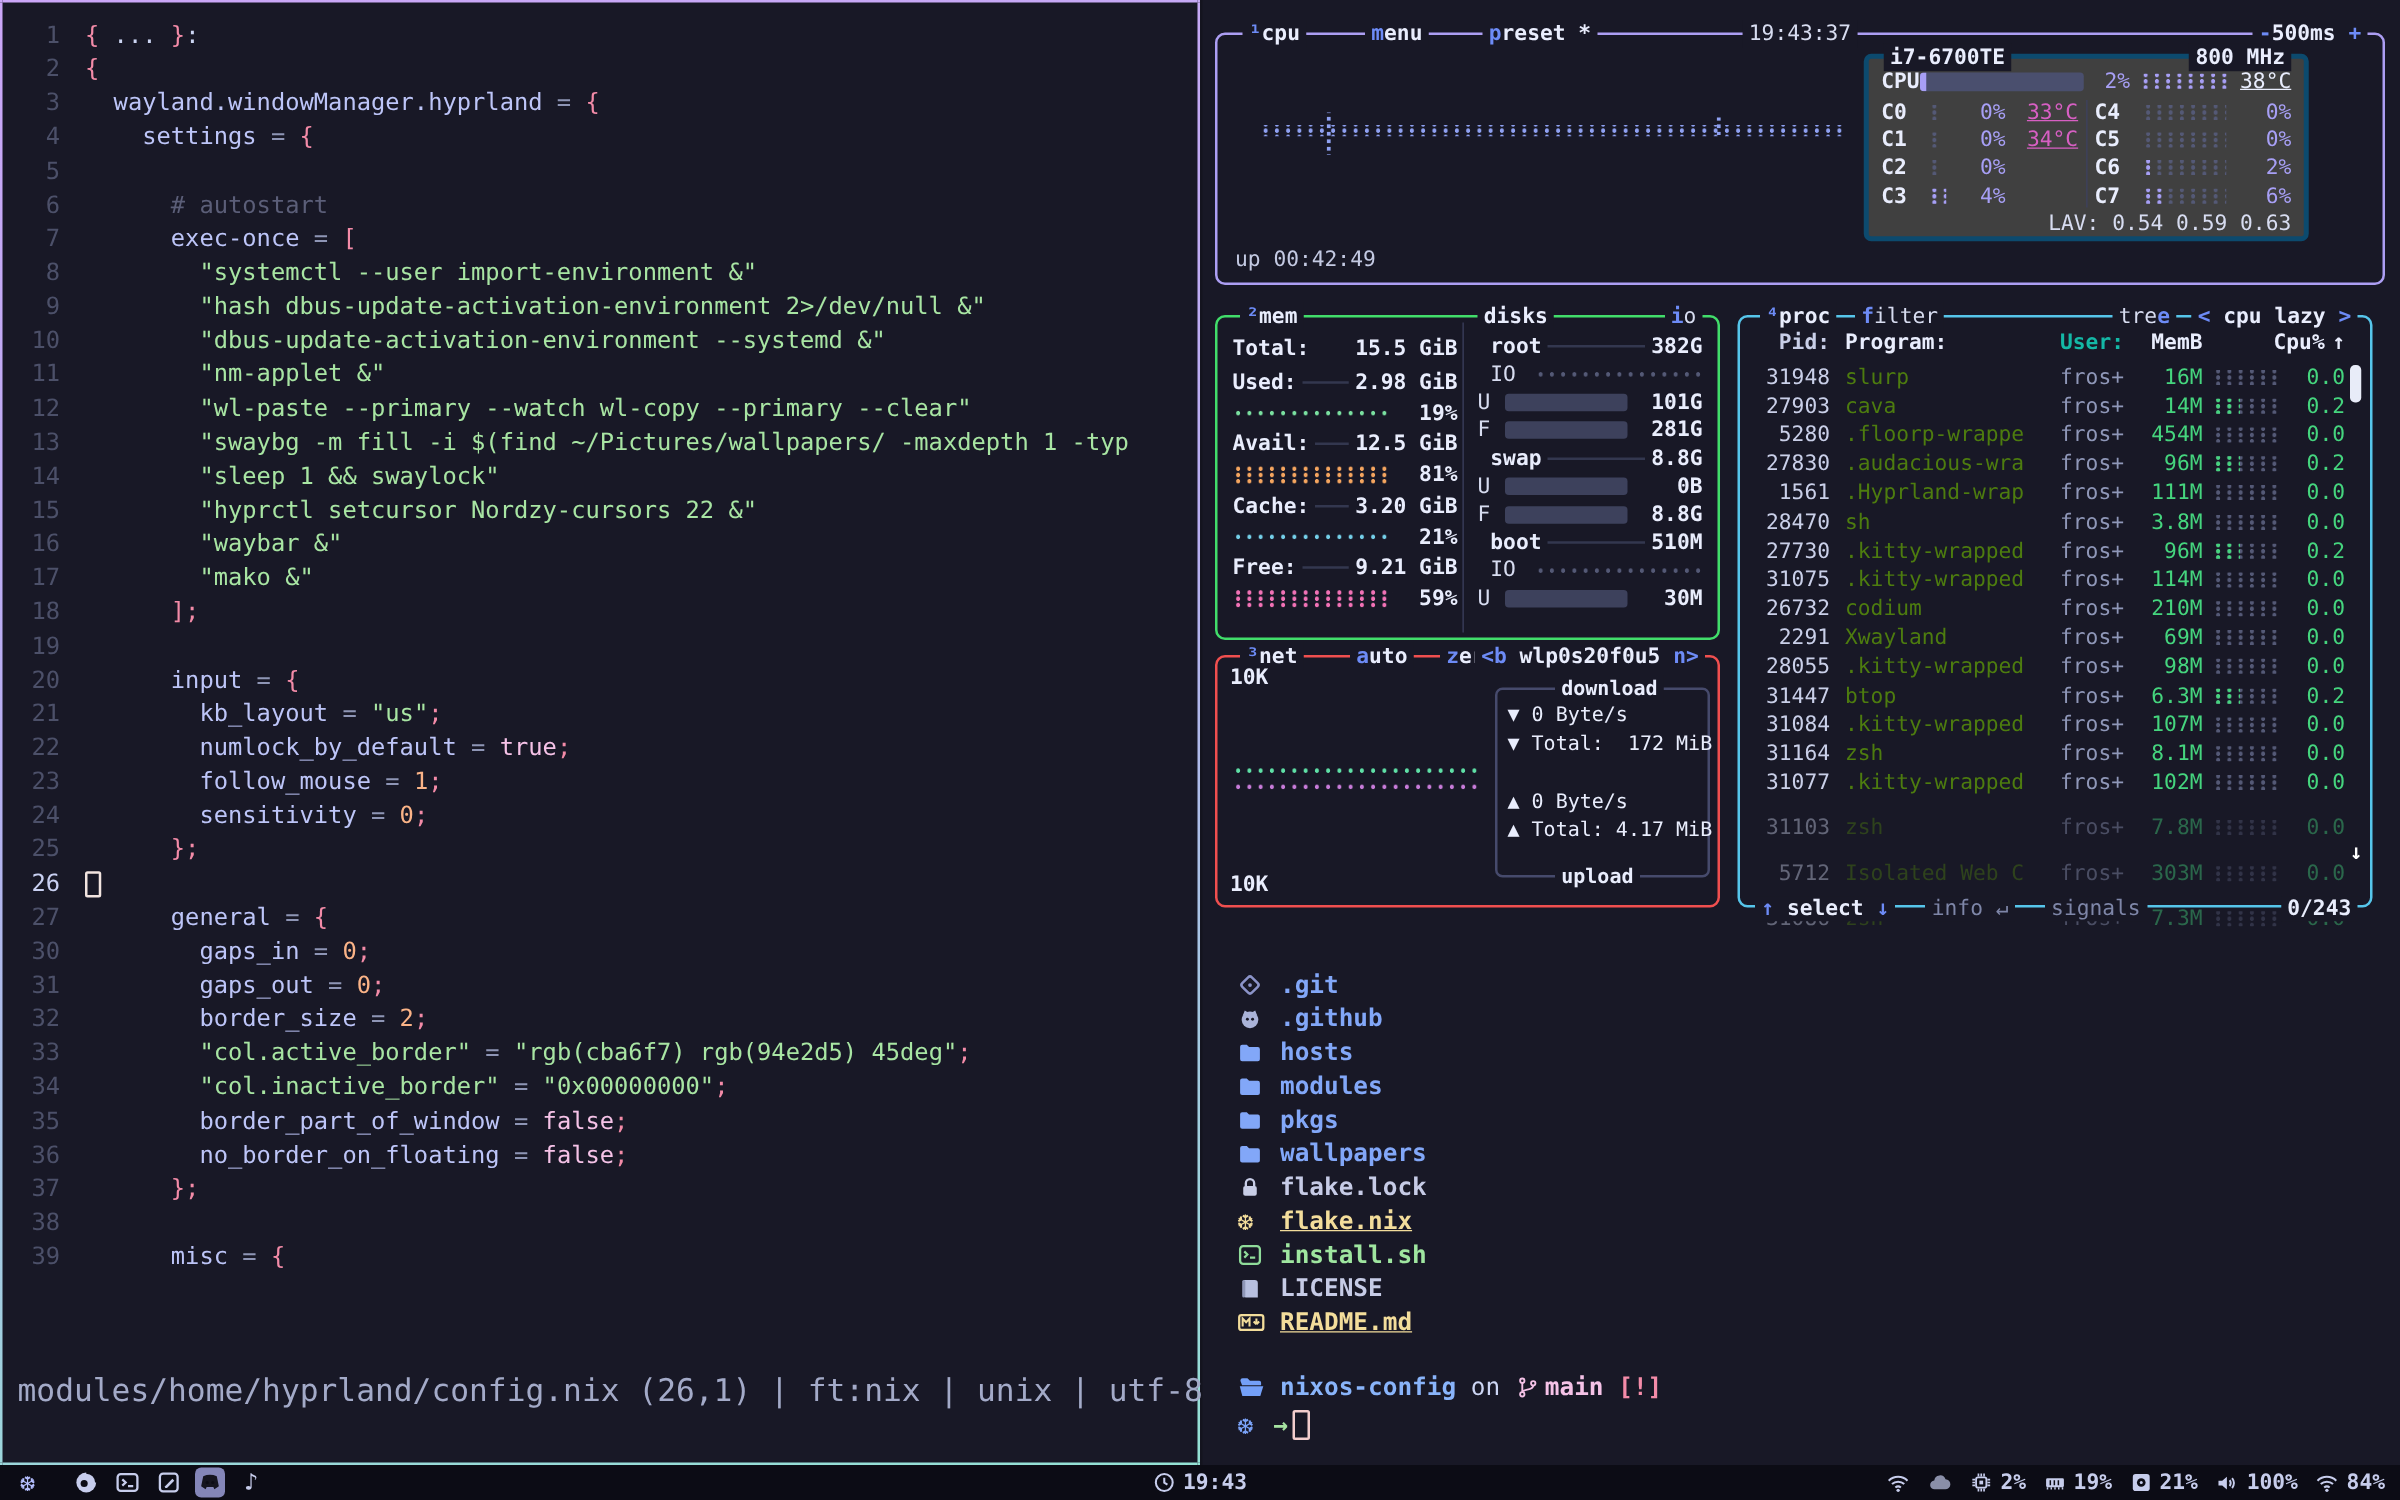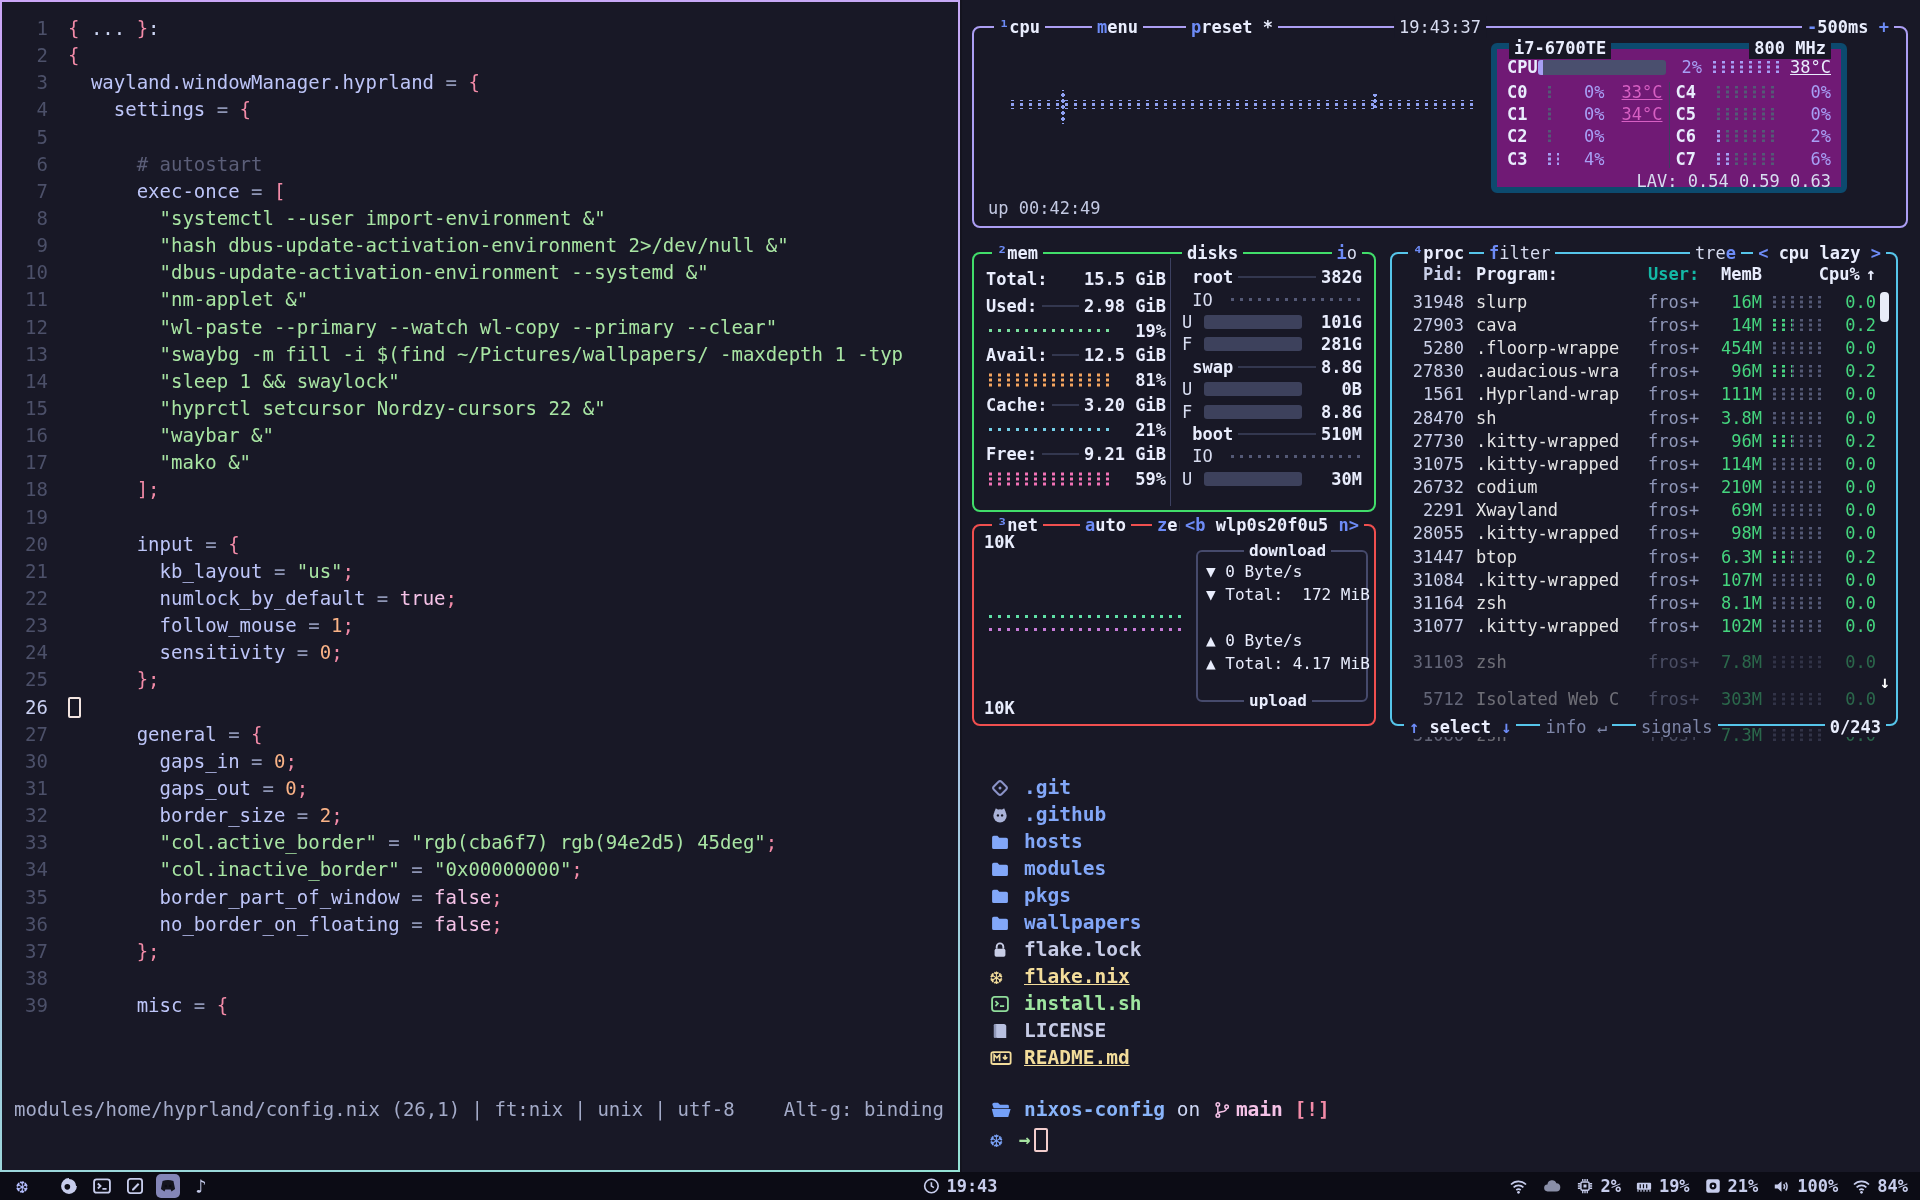--- a/index.html
+++ b/index.html
@@ -13,39 +13,39 @@
     border:2px solid;border-image:linear-gradient(170deg,#cba6f7 0%,#b7aef1 45%,#94e2d5 100%) 1;}
   .code{position:absolute;left:10px;top:13px;right:3px;font-size:19px;overflow:hidden;}
   .cl{display:flex;height:27.15px;line-height:27.15px;white-space:pre;}
   .ln{width:36px;text-align:right;color:#4c5069;flex:none;}
   .ln.cur{color:#c9d0f2;}
   .lt{margin-left:20px;}
   .t-p{color:#f38ba8}.t-o{color:#8e95b5}.t-i{color:#bdc5f8}.t-s{color:#a8e5a3}
   .t-n{color:#fab387}.t-b{color:#f5c2e7}.t-c{color:#5b5e78}
   .cursor-box{width:13px;height:21px;border:2px solid #f2e4e0;border-radius:2px;margin-left:20px;margin-top:3px;flex:none;}
   .statusline{position:absolute;left:12px;right:14px;top:1096px;height:27px;display:flex;
-    justify-content:space-between;font-size:19px;color:#a3aac8;white-space:pre;}
+    justify-content:space-between;font-size:25px;color:#a3aac8;white-space:pre;}
   
   .btop{position:absolute;left:962px;top:0;width:958px;height:748px;background:#181826;font-size:17px;}
   .panel{position:absolute;border:2px solid;border-radius:8px;}
   .chip{position:absolute;top:-12px;background:#181826;padding:0 5px;line-height:22px;white-space:pre;
     font-weight:bold;color:#e9edfd;}
   .chip .hk{color:#6d8bf6;font-style:normal;font-weight:bold;}
   .chip-plain{font-weight:normal;color:#d7dcf0;}
   .p-cpu{left:10px;top:26px;width:936px;height:202px;border-color:#ac9ef3;}
   .p-mem{left:10px;top:252px;width:404px;height:260px;border-color:#41dd6a;}
   .p-net{left:10px;top:524px;width:404px;height:202px;border-color:#f04f4f;}
   .p-proc{left:428px;top:252px;width:508px;height:474px;border-color:#56c5ea;}
   .dots{background-image:radial-gradient(circle,currentColor 1.6px,transparent 1.9px);
     background-size:9px 5px;background-position:0 50%;}
   .dotrow{height:5px;} .dotblock{height:14px;}
   .graydots{color:#545976;}
   
-  .cpubox{position:absolute;left:517px;top:15px;width:356px;height:150px;border:6px solid #0c4a6e;
-    border-radius:6px;background:#701a75;padding:7px 10px 4px 10px;}
+  .cpubox{position:absolute;left:517px;top:15px;width:356px;height:150px;border:4px solid #0c4a6e;
+    border-radius:6px;background:#404040;padding:7px 10px 4px 10px;}
   .cpubox .chip{font-weight:bold;}
   .crow{display:flex;align-items:center;height:22.4px;white-space:pre;}
   .crow .cname{width:44px;color:#e9edfd;font-weight:bold;}
   .crow .cmeter{flex:1;height:12px;margin-right:8px;position:relative;}
   .crow .cpct{width:44px;text-align:right;color:#a79ff5;}
   .crow .ctemp{width:58px;text-align:right;color:#d75fc3;text-decoration:underline;}
   .coregrid{display:flex;margin-top:2px;}
   .corecol{flex:1;}
   .coredivider{width:1px;background:#3c4060;margin:2px 6px;}
   .cpu-total-bar{width:214px;height:15px;background:#4a4f6e;border-radius:3px;position:relative;overflow:hidden;margin-right:10px;}
@@ -78,21 +78,21 @@
     background:#181826;padding:8px 8px;font-size:16px;}
   .netbox .chip{font-size:16px;}
   .nrow{height:23px;line-height:23px;white-space:pre;color:#e9edfd;}
   .netgraph{position:absolute;height:5px;}
   
   .phead{position:absolute;left:12px;right:20px;top:10px;display:flex;white-space:pre;font-weight:bold;color:#e9edfd;}
   .prows{position:absolute;left:12px;right:20px;top:36px;}
   .prow{display:flex;align-items:center;height:23.2px;white-space:pre;}
   .prow.fade{opacity:.42;margin-top:13px;}
   .c-pid{width:60px;text-align:right;color:#c9cfe8;flex:none;}
-  .c-prog{width:172px;margin-left:12px;color:#e5e5e5;flex:none;overflow:hidden;}
+  .c-prog{width:172px;margin-left:12px;color:#4d7c0f;flex:none;overflow:hidden;}
   .c-user{width:62px;color:#8f97b8;flex:none;}
   .c-mem{width:52px;text-align:right;color:#45d57e;flex:none;}
   .c-dots{flex:1;margin:0 8px;height:12px;position:relative;}
   .c-cpu{width:46px;text-align:right;color:#45d57e;flex:none;}
   .greendots{color:#45d57e;}
   .lavdots{color:#a79ff5;}
   .scrollthumb{position:absolute;right:7px;top:38px;width:9px;height:30px;background:#e8ecf8;border-radius:4px;}
   .scrolldown{position:absolute;right:6px;bottom:32px;color:#fff;font-weight:bold;}
   .pfoot{position:absolute;left:12px;right:10px;bottom:-13px;display:flex;align-items:center;white-space:pre;}
   .pfoot .seg{background:#181826;padding:0 5px;}

